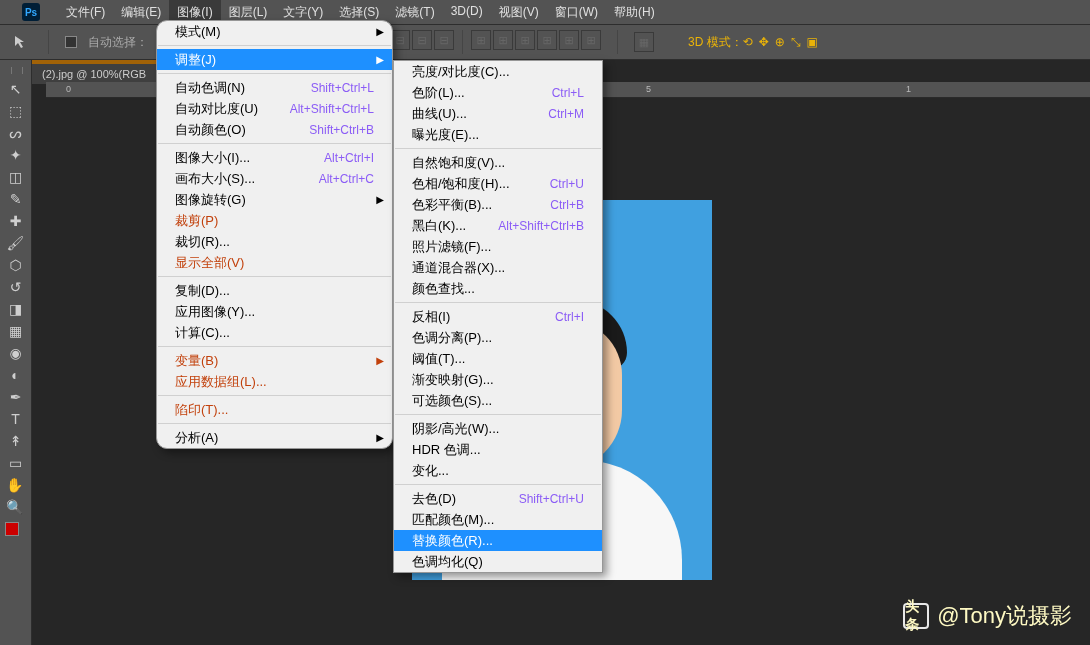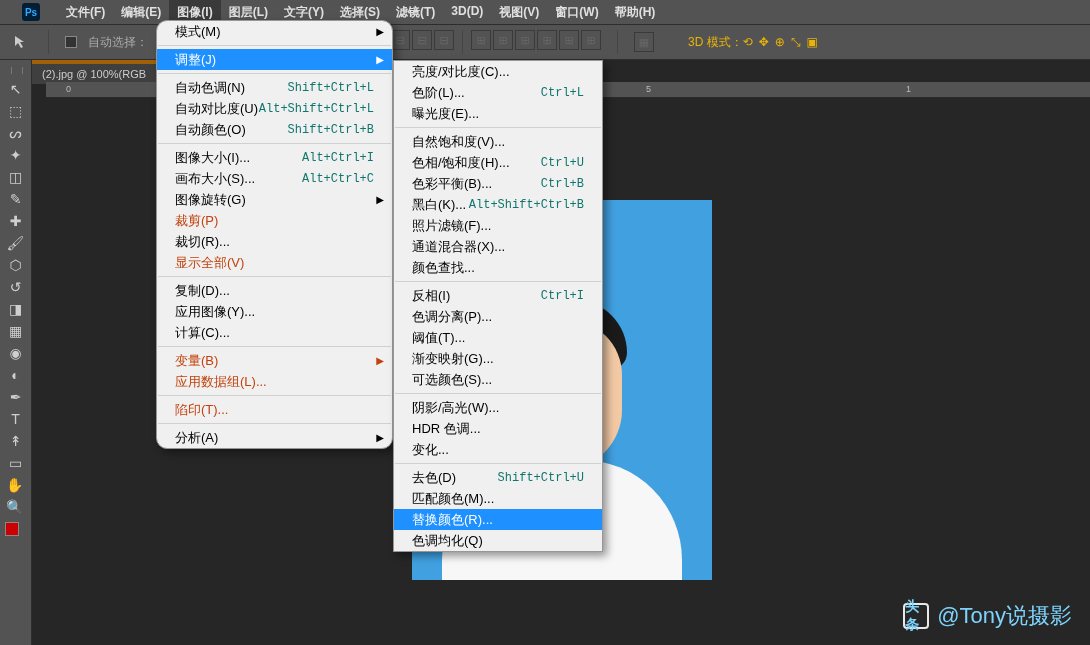--- a/index.html
+++ b/index.html
@@ -1,19 +1,19 @@
 <!DOCTYPE html>
 <html><head>
 <meta charset="utf-8">
 <style>
 * { margin: 0; padding: 0; box-sizing: border-box; font-family: "Microsoft YaHei", Tahoma, sans-serif; }
 body { width: 1090px; height: 645px; background: #535353; overflow: hidden; position: relative; color: #ccc; font-size: 12px; }
 .menubar { background: #535353; height: 24px; display: flex; align-items: center; padding-left: 22px; }
 .ps-logo { width: 18px; height: 18px; background: #001e36; border-radius: 3px; display: flex; align-items: center; justify-content: center; color: #31a8ff; font-weight: bold; font-size: 10px; margin-right: 18px; }
-.menu-item { padding: 4px 8px; cursor: default; color: #e0e0e0; font-weight: bold; }
+.menu-item { padding: 4px 8px; cursor: default; color: #e0e0e0; }
 .menu-item.open { background: #3a3a3a; }
 .options-bar { background: #535353; height: 36px; border-top: 1px solid #2d2d2d; border-bottom: 1px solid #2d2d2d; display: flex; align-items: center; padding: 0 10px; gap: 10px; color: #aaa; }
 .opt-icon { width: 22px; height: 22px; display: flex; align-items: center; justify-content: center; color: #999; }
 .workspace { position: relative; display: flex; height: calc(645px - 60px); }
 .toolbox { width: 32px; background: #535353; border-right: 1px solid #2d2d2d; display: flex; flex-direction: column; padding-top: 4px; }
 .tool { width: 30px; height: 22px; display: flex; align-items: center; justify-content: center; color: #cfcfcf; font-size: 14px; cursor: default; margin: 0 auto; }
 .canvas-area { flex: 1; background: #262626; position: relative; }
 .doc-tab { background: #3f3f3f; color: #ccc; padding: 4px 10px; font-size: 11px; display: inline-block; border-top: 4px solid #a16207; }
 .ruler-h { position: absolute; top: 22px; left: 14px; right: 0; height: 16px; background: #535353; border-bottom: 1px solid #2a2a2a; overflow: hidden; }
 .ruler-mark { position: absolute; top: 2px; font-size: 9px; color: #bbb; }
@@ -22,26 +22,26 @@
 .head { position: absolute; top: 120px; left: 50%; transform: translateX(-50%); width: 120px; height: 150px; background: #f2c9a4; border-radius: 55px 55px 60px 60px; }
 .hair { position: absolute; top: 100px; left: 50%; transform: translateX(-50%); width: 130px; height: 70px; background: #1a1a1a; border-radius: 60px 60px 20px 20px; }
 .dropdown { position: absolute; background: #f0f0f0; border: 1px solid #979797; box-shadow: 4px 4px 8px rgba(0,0,0,0.4); font-size: 13px; color: #000; z-index: 100; }
 .dropdown-main { top: 20px; left: 156px; width: 237px; border-radius: 11px; }
 .dropdown-sub { top: 60px; left: 393px; width: 210px; }
 .dd-row { display: flex; align-items: center; justify-content: space-between; padding: 3px 18px 3px 18px; height: 21px; cursor: default; position: relative; }
 .dd-row.selected { background: #1e90ff; color: #fff; }
 .dd-row.disabled { color: #c2410c; }
 .dd-sep { border-top: 1px solid #d0d0d0; margin: 3px 1px; }
 .dd-arrow { position: absolute; right: 8px; font-size: 10px; }
-.dd-short { font-size: 12px; color: #0f766e; font-family: Liberation Mono, monospace; }
+.dd-short { font-size: 12px; color: #8b5cf6; }
 .three-d { margin-left: 24px; display: flex; align-items: center; color: #eab308; }
 .three-d-icons { display: flex; gap: 6px; }
 .sep-v { width: 1px; height: 24px; background: #454545; margin: 0 6px; }
 .toggle { width: 12px; height: 7px; border-left: 1px solid #777; border-right: 1px solid #777; display: inline-block; margin-left: 2px;}
-.watermark { position: absolute; right: 18px; bottom: 14px; font-size: 22px; color: #7dd3fc; display: flex; align-items: center; gap: 8px; }
+.watermark { position: absolute; right: 18px; bottom: 14px; font-size: 22px; color: #fef9c3; display: flex; align-items: center; gap: 8px; }
 .wm-logo { width: 26px; height: 26px; border: 2px solid #e8e8e8; border-radius: 4px; display: flex; align-items: center; justify-content: center; font-size: 14px; font-weight: bold; }
 .chk { width: 12px; height: 12px; border: 1px solid #888; display: inline-block; margin-right: 5px; background: #333; }
 .opt-group { display: flex; gap: 6px; align-items: center; }
 .align-icons { display: flex; gap: 2px; }
 .align-i { width: 20px; height: 20px; border: 1px solid #3a3a3a; display: flex; align-items: center; justify-content: center; color: #666; font-size: 11px; }
 </style>
 </head>
 <body>
 
 <div class="menubar">
@@ -219,20 +219,24 @@
   </div>
 <div class="dropdown dropdown-sub" id="dd-sub">
     <div class="dd-row">
       <span>亮度/对比度(C)...</span>
     </div>
     <div class="dd-row">
       <span>色阶(L)...</span>
       <span class="dd-short">Ctrl+L</span>
     </div>
     <div class="dd-row">
+      <span>曲线(U)...</span>
+      <span class="dd-short">Ctrl+M</span>
+    </div>
+    <div class="dd-row">
       <span>曝光度(E)...</span>
     </div>
     <div class="dd-sep"></div>
     <div class="dd-row">
       <span>自然饱和度(V)...</span>
     </div>
     <div class="dd-row">
       <span>色相/饱和度(H)...</span>
       <span class="dd-short">Ctrl+U</span>
     </div>

